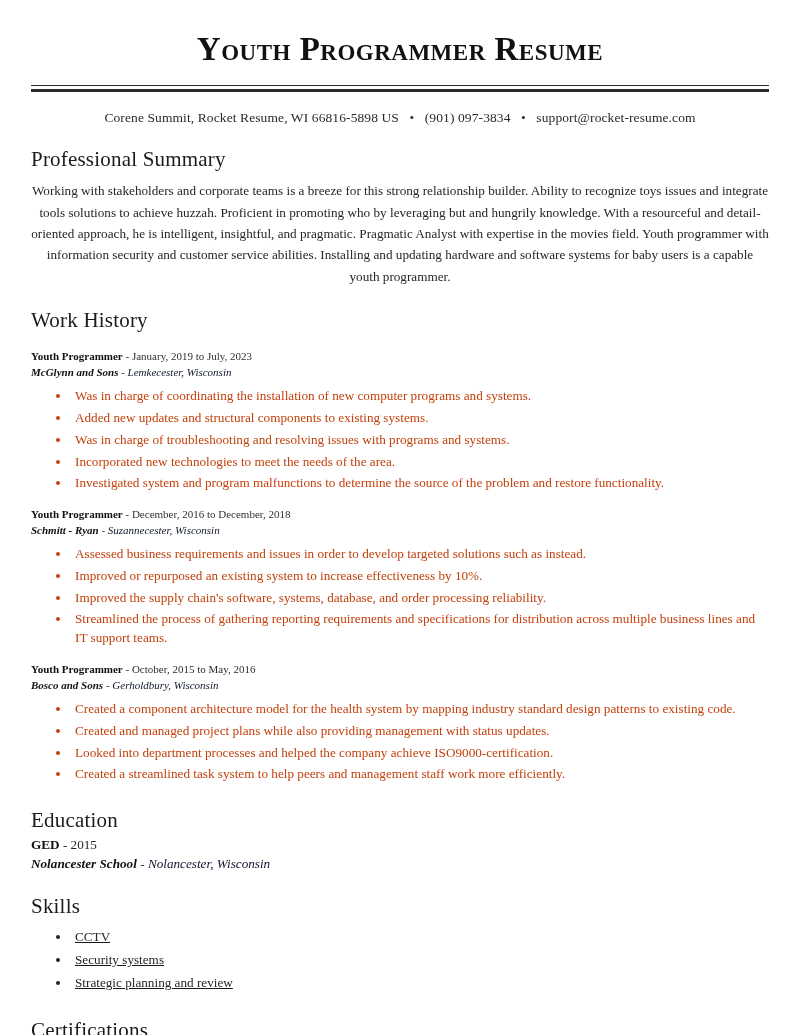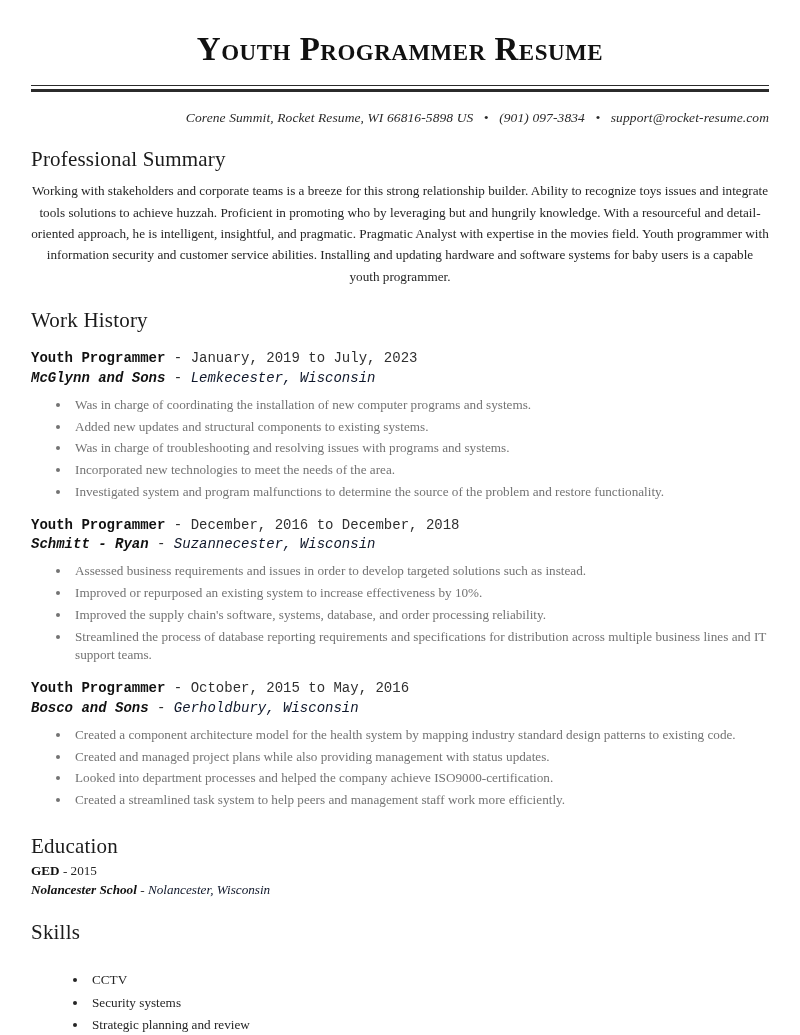--- a/index.html
+++ b/index.html
@@ -42,26 +42,25 @@
     background: #2b2b2b;
   }
   .rule-gap {
     height: 3px;
   }
   .rule-thick {
     height: 3px;
     background: #2b2b2b;
   }
   .contact-line {
-    text-align: right;
+    text-align: center;
     font-size: 13.5px;
     color: #2a2a2a;
     margin-top: 18px;
     letter-spacing: 0.1px;
-    font-style: italic;
   }
   .contact-sep {
     display: inline-block;
     padding: 0 7px;
     color: #2a2a2a;
   }
 
   
   .section-title {
     font-size: 21px;
@@ -81,24 +80,23 @@
   }
 
   
   .job {
     margin-top: 14px;
   }
   .job:first-of-type {
     margin-top: 10px;
   }
   .job-line {
-    font-size: 14px;
+    font-size: 11px;
     line-height: 1.42;
     color: #252525;
-    font-family: Liberation Mono, monospace;
   }
   .job-title {
     font-weight: bold;
     color: #111111;
   }
   .job-dates {
     color: #303030;
   }
   .company {
     font-weight: bold;
@@ -114,21 +112,21 @@
   }
 
   ul.bullets {
     margin: 7px 0 0 0;
     padding-left: 40px;
     list-style-type: disc;
   }
   ul.bullets li {
     font-size: 13.2px;
     line-height: 1.42;
-    color: #737373;
+    color: #c2410c;
     margin-bottom: 3px;
     padding-left: 4px;
   }
 
   
   .edu-block {
   }
   .edu-line {
     font-size: 13.2px;
     line-height: 1.45;
@@ -147,23 +145,24 @@
   
   .skills-wrap {
     display: flex;
     margin-top: 7px;
   }
   .skills-col {
     width: 50%;
     box-sizing: border-box;
   }
   .skills-col ul {
-    margin: 17px;
+    margin: 0;
     padding-left: 40px;
     list-style-type: disc;
+    text-decoration: underline;
   }
   .skills-col ul li {
     font-size: 13.2px;
     line-height: 1.42;
     color: #252525;
     margin-bottom: 4px;
     padding-left: 4px;
   }
 </style>
 </head>
@@ -220,21 +219,21 @@
     </div>
     <div class="job-line">
       <span class="company">Schmitt - Ryan</span>
       <span class="dash">-</span>
       <span class="location">Suzannecester, Wisconsin</span>
     </div>
     <ul class="bullets">
       <li>Assessed business requirements and issues in order to develop targeted solutions such as instead.</li>
       <li>Improved or repurposed an existing system to increase effectiveness by 10%.</li>
       <li>Improved the supply chain's software, systems, database, and order processing reliability.</li>
-      <li>Streamlined the process of database reporting requirements and specifications for distribution across multiple business lines and IT support teams.</li>
+      <li>Streamlined the process of gathering reporting requirements and specifications for distribution across multiple business lines and IT support teams.</li>
     </ul>
   </div>
 
   <div class="job">
     <div class="job-line">
       <span class="job-title">Youth Programmer</span>
       <span class="dash">-</span>
       <span class="job-dates">October, 2015 to May, 2016</span>
     </div>
     <div class="job-line">

